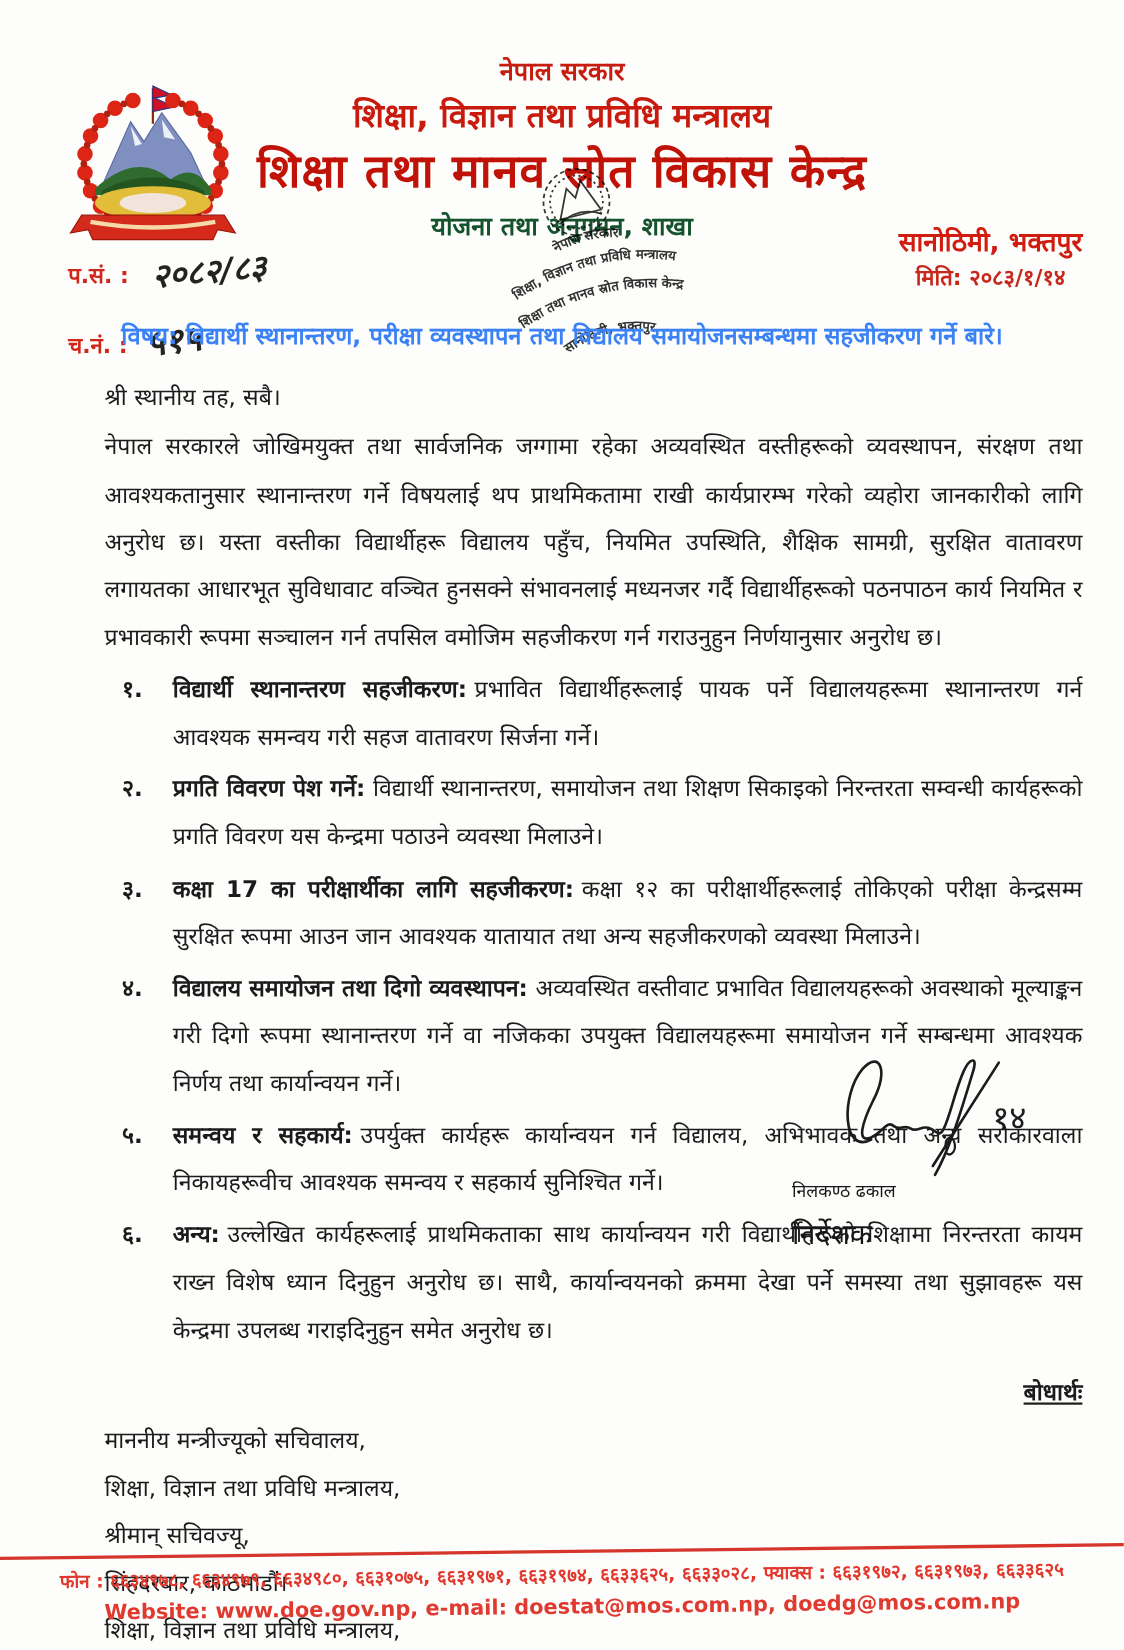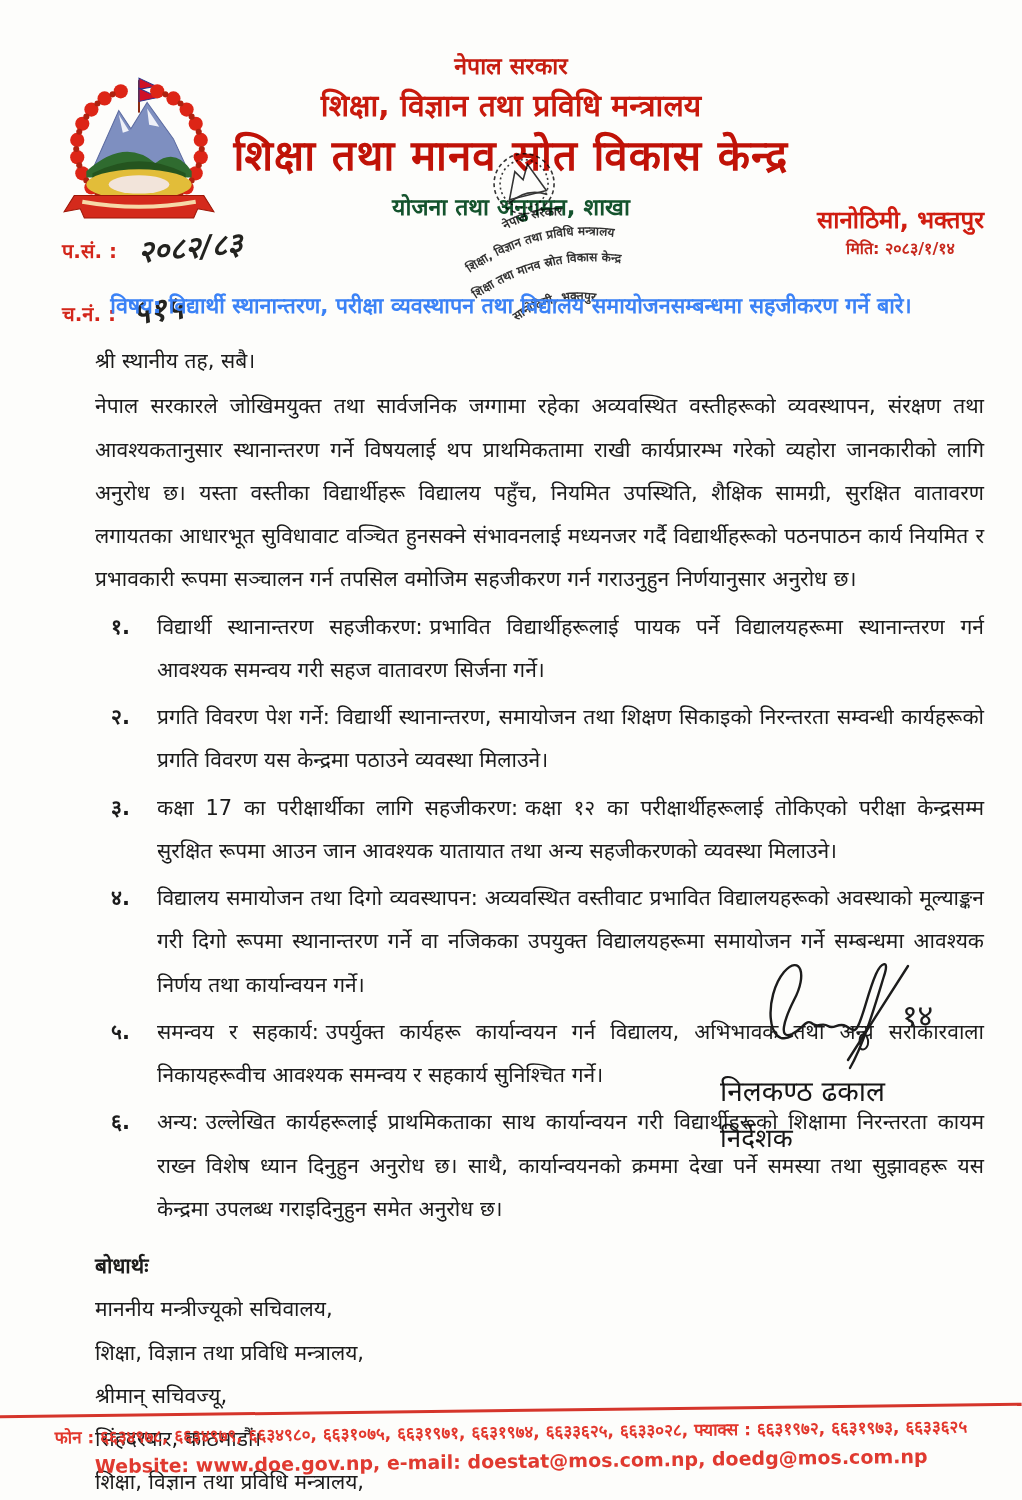--- a/index.html
+++ b/index.html
@@ -22,44 +22,44 @@
   .branch-title{color:#14532d;font-weight:bold;font-size:23px;margin-top:10px;}
   
   .ref-block{position:absolute;left:62px;top:218px;font-size:20px;color:#d3261a;font-weight:bold;line-height:2.0;}
   .ref-row{white-space:nowrap;}
   .hand{font-family:"DejaVu Serif","Liberation Serif",serif;font-style:italic;color:#23231f;
         font-weight:600;font-size:30px;display:inline-block;margin-left:14px;transform:rotate(-5deg);}
   .hand.second{font-size:32px;margin-left:10px;transform:rotate(-7deg);}
   
   .addr-block{position:absolute;right:38px;top:204px;text-align:center;line-height:1.4;}
   .addr-location{color:#d01d10;font-weight:bold;font-size:24px;}
-  .addr-date{color:#c7281c;font-size:16px;font-weight:600;}
+  .addr-date{color:#c7281c;font-size:20px;font-weight:600;}
   
   .stamp{position:absolute;left:425px;top:138px;width:225px;height:195px;
          transform:rotate(-14deg);opacity:.88;mix-blend-mode:multiply;pointer-events:none;}
   .stamp text{fill:#141414;font-size:12px;font-weight:bold;}
   
   .subject{position:absolute;left:0;top:290px;width:100%;text-align:center;
            font-weight:bold;font-size:21.5px;color:#3b82f6;}
   .letter-body{position:absolute;left:95px;right:38px;top:340px;font-size:21px;line-height:2.06;}
   .salutation{margin-bottom:2px;}
   .para{text-align:justify;}
   .list{margin-top:4px;}
   .list-item{display:flex;margin-bottom:4px;}
   .list-item .num{flex:0 0 34px;font-weight:bold;padding-left:16px;box-sizing:content-box;}
   .list-item .num{flex-basis:46px;}
   .item-text{flex:1;text-align:justify;}
-  .item-title{font-weight:normal;margin-right:7px;}
-  
-  .cc-heading{font-weight:bold;margin-top:14px;}
+  .item-title{font-weight:bold;margin-right:7px;}
+  
+  .cc-heading{font-weight:bold;text-decoration:underline;margin-top:14px;text-align:right;}
   .cc-line{line-height:2.06;}
   
   .sign-block{position:absolute;right:52px;top:948px;width:250px;}
   .sign-scrawl{width:210px;height:125px;margin:0 auto;display:block;}
-  .sign-name{font-size:28px;color:#161616;margin-top:-2px;}
+  .sign-name{font-size:16px;color:#161616;margin-top:-2px;}
   .sign-title{font-size:26px;color:#161616;margin-top:10px;}
   
   .footer{position:absolute;left:0;right:0;bottom:28px;transform:rotate(-0.7deg);}
   .footer-rule{border-top:3px solid #d5352b;margin:0 0 8px 0;}
   .footer-phone{color:#e2372c;font-weight:bold;font-size:17px;text-align:center;white-space:nowrap;}
   .footer-web{color:#e03a30;font-weight:bold;font-size:19px;text-align:center;margin-top:7px;}
 </style>
 </head>
 <body>
 

